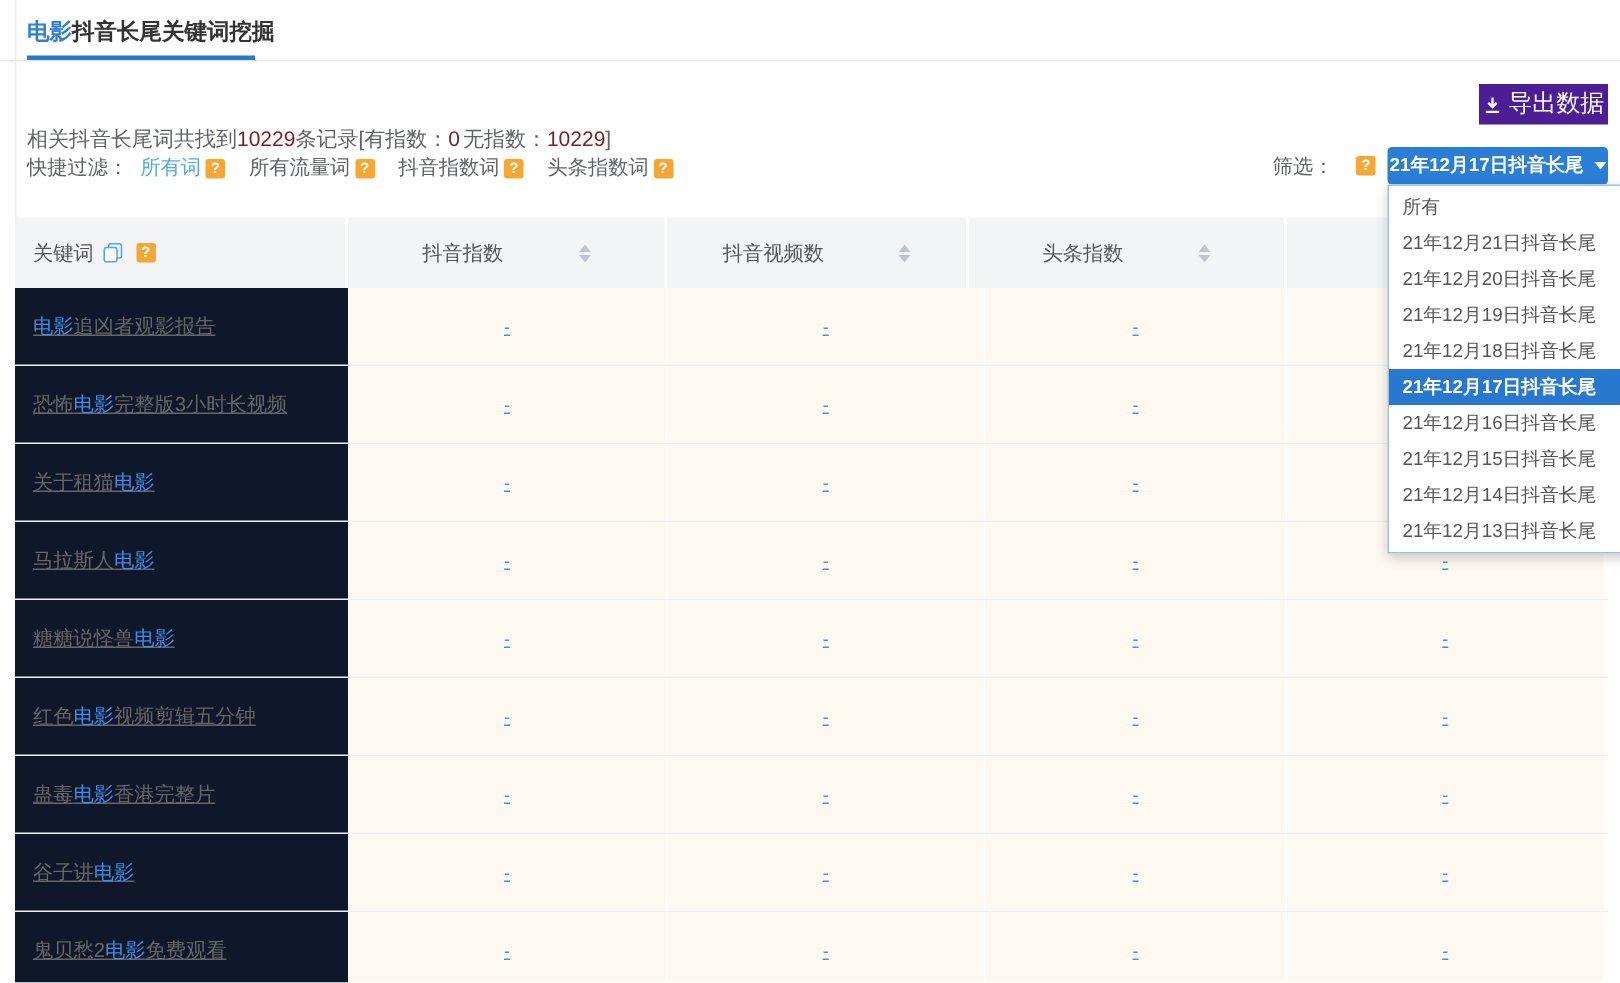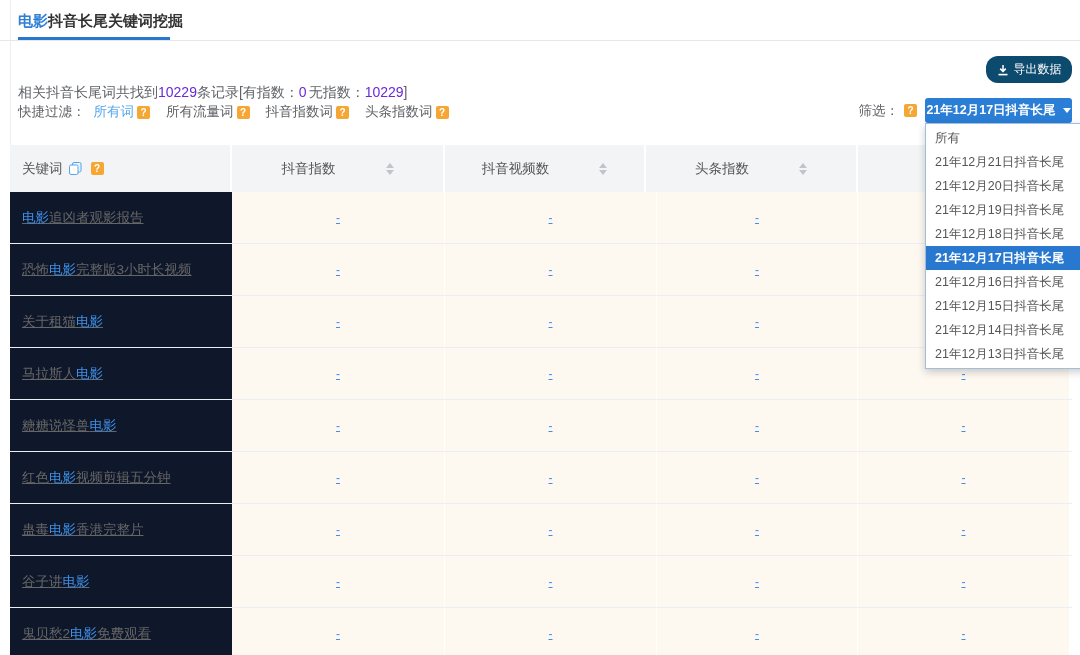--- a/index.html
+++ b/index.html
@@ -9,40 +9,40 @@
   .vline-left { position:absolute; left:10px; top:0; width:1px; height:655px; background:#ededed; }
 
   
   .titlebar { position:absolute; left:18px; top:12px; font-size:15px; font-weight:bold; color:#333; }
   .titlebar .hl { color:#2e7fd6; }
   .tab-underline { position:absolute; left:18px; top:37px; width:152px; height:3px; background:#2878d0; }
   .divider { position:absolute; left:0; top:40px; width:1080px; height:1px; background:#e7e7e7; }
 
   
   .summary { position:absolute; left:18px; top:84px; font-size:14px; color:#606266; white-space:nowrap; }
-  .summary .num { color:#6d28d9; }
+  .summary .num { color:#7f1d1d; }
   .summary .gap { margin-left:2px; }
 
   
-  .export-btn { position:absolute; left:986px; top:56px; width:86px; height:27px; background:#0c4a6e;
-    border:none; border-radius:12px; color:#fff; font-size:12px; display:flex; align-items:center;
+  .export-btn { position:absolute; left:986px; top:56px; width:86px; height:27px; background:#4c1d95;
+    border:none; border-radius:0; color:#fff; font-size:16px; display:flex; align-items:center;
     justify-content:center; gap:5px; cursor:pointer; font-family:inherit; }
 
   
   .qf-row { position:absolute; left:18px; top:103px; display:flex; align-items:center; font-size:13.5px; color:#606266; }
   .qf-label { margin-right:8px; }
   .qf-item { display:inline-flex; align-items:center; margin-right:16px; cursor:pointer; }
   .qf-link { color:#606266; }
   .qf-item.active .qf-link { color:#56a7ee; }
   .qmark { width:13px; height:13px; background:#f6a632; color:#fff; border-radius:2px; font-size:10px;
     font-weight:bold; display:inline-flex; align-items:center; justify-content:center; margin-left:3px; flex:0 0 auto; }
 
   
   .filter-group { position:absolute; right:8px; top:98px; display:flex; align-items:center; font-size:13.5px; color:#606266; }
-  .filter-label { margin-right:2px;text-align:center; }
+  .filter-label { margin-right:12px;text-align:center; }
   .filter-btn { width:147px; height:25px; margin-left:8px; background:#2b7ed6; border:none; border-radius:3px;
     color:#fff; font-size:12.5px; font-weight:bold; display:flex; align-items:center; justify-content:center;
     gap:7px; cursor:pointer; font-family:inherit; }
   .btn-caret { width:0; height:0; border-left:4px solid transparent; border-right:4px solid transparent;
     border-top:5px solid #fff; }
 
   
   .dd-panel { position:absolute; left:925px; top:123px; width:169px; background:#fff;
     border:1px solid #9ebfe0; box-shadow:0 3px 8px rgba(0,0,0,.2); z-index:20; padding:2px 0; }
   .dd-item { height:24px; line-height:24px; padding-left:9px; font-size:12.5px; color:#555;

